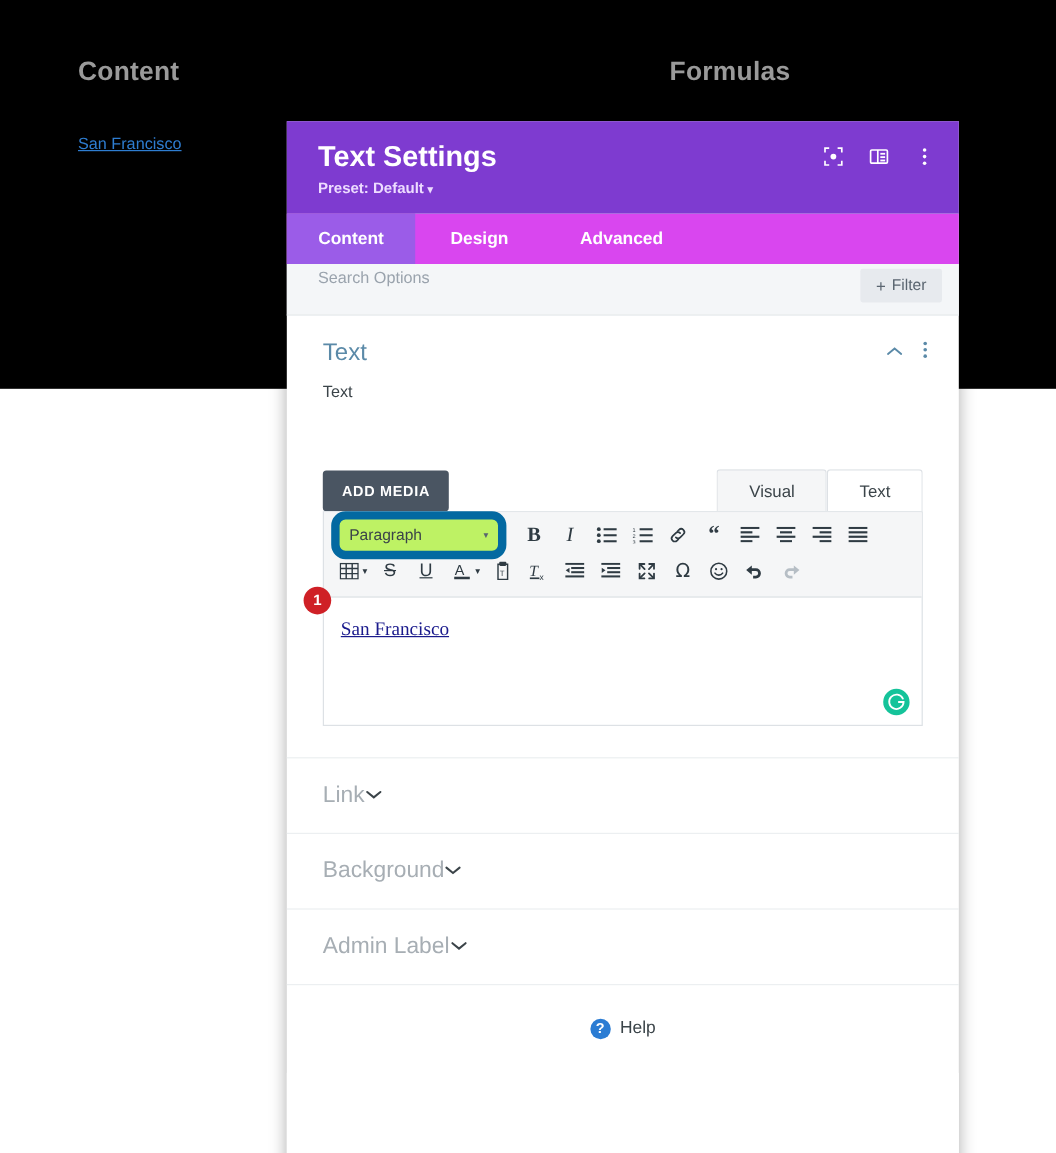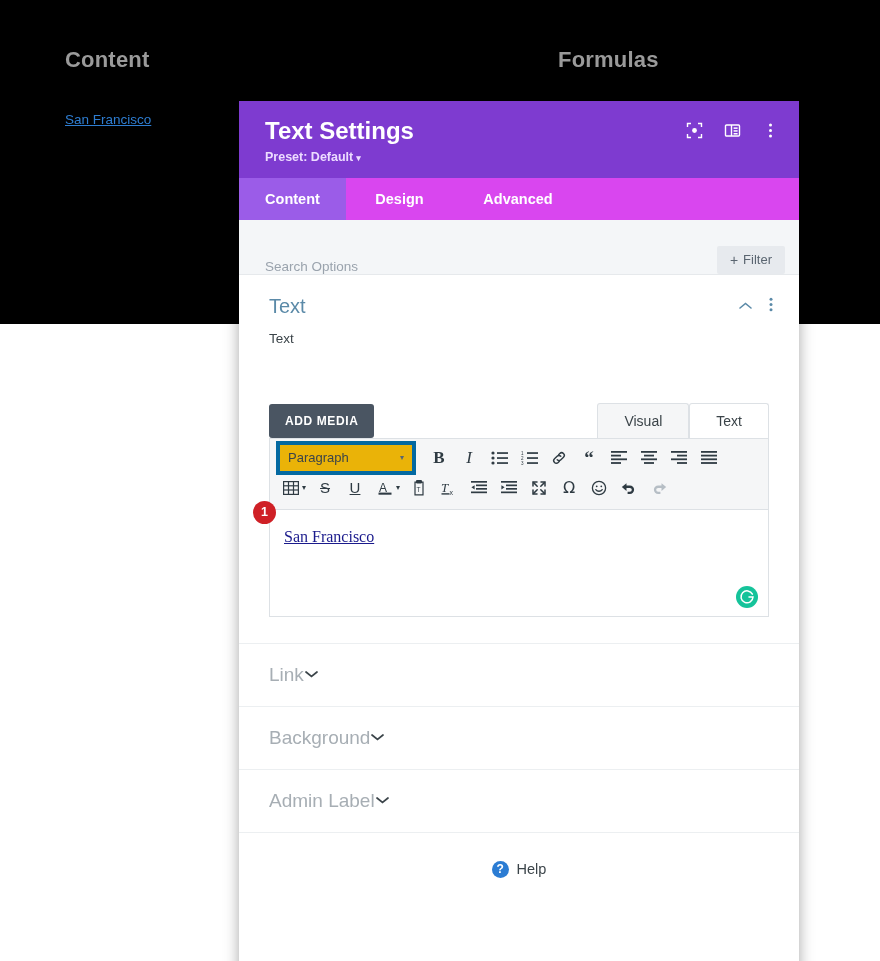--- a/index.html
+++ b/index.html
@@ -100,25 +100,25 @@
     text-align: center;
     cursor: pointer;
   }
   .tab.content-tab { width: 107px; background: #9b5ce8; }
   .tab.design-tab  { width: 107px; }
   .tab.advanced-tab{ width: 130px; }
 
   
   .search-bar {
     display: flex;
-    align-items: flex-end;
+    align-items: flex-start;
     justify-content: space-between;
     background: #f4f6f8;
     border-bottom: 1px solid #e6e9ec;
-    padding: 16px 14px 0 26px;
+    padding: 4px 14px 0 26px;
     height: 38px;
   }
   .search-placeholder {
     color: #9aa3ad;
     font-size: 13.5px;
   }
   .filter-btn {
     background: #e7eaee;
     color: #5a6570;
     font-size: 13px;
@@ -223,23 +223,23 @@
   .tb-caret {
     font-size: 8px;
     color: #2f3b43;
     margin-left: -4px;
     margin-right: 4px;
     cursor: pointer;
   }
   .para-select {
     width: 116px;
     height: 26px;
-    background: #eab308;
-    border: 4px solid #0369a1;
-    border-radius: 0;
+    background: #bef264;
+    border: 7px solid #0369a1;
+    border-radius: 12px;
     display: flex;
     align-items: center;
     justify-content: space-between;
     padding: 0 8px;
     font-size: 13px;
     color: #3b4449;
     margin-right: 8px;
     cursor: pointer;
   }
   .para-select .sel-caret { font-size: 8px; color: #5a6570; }

